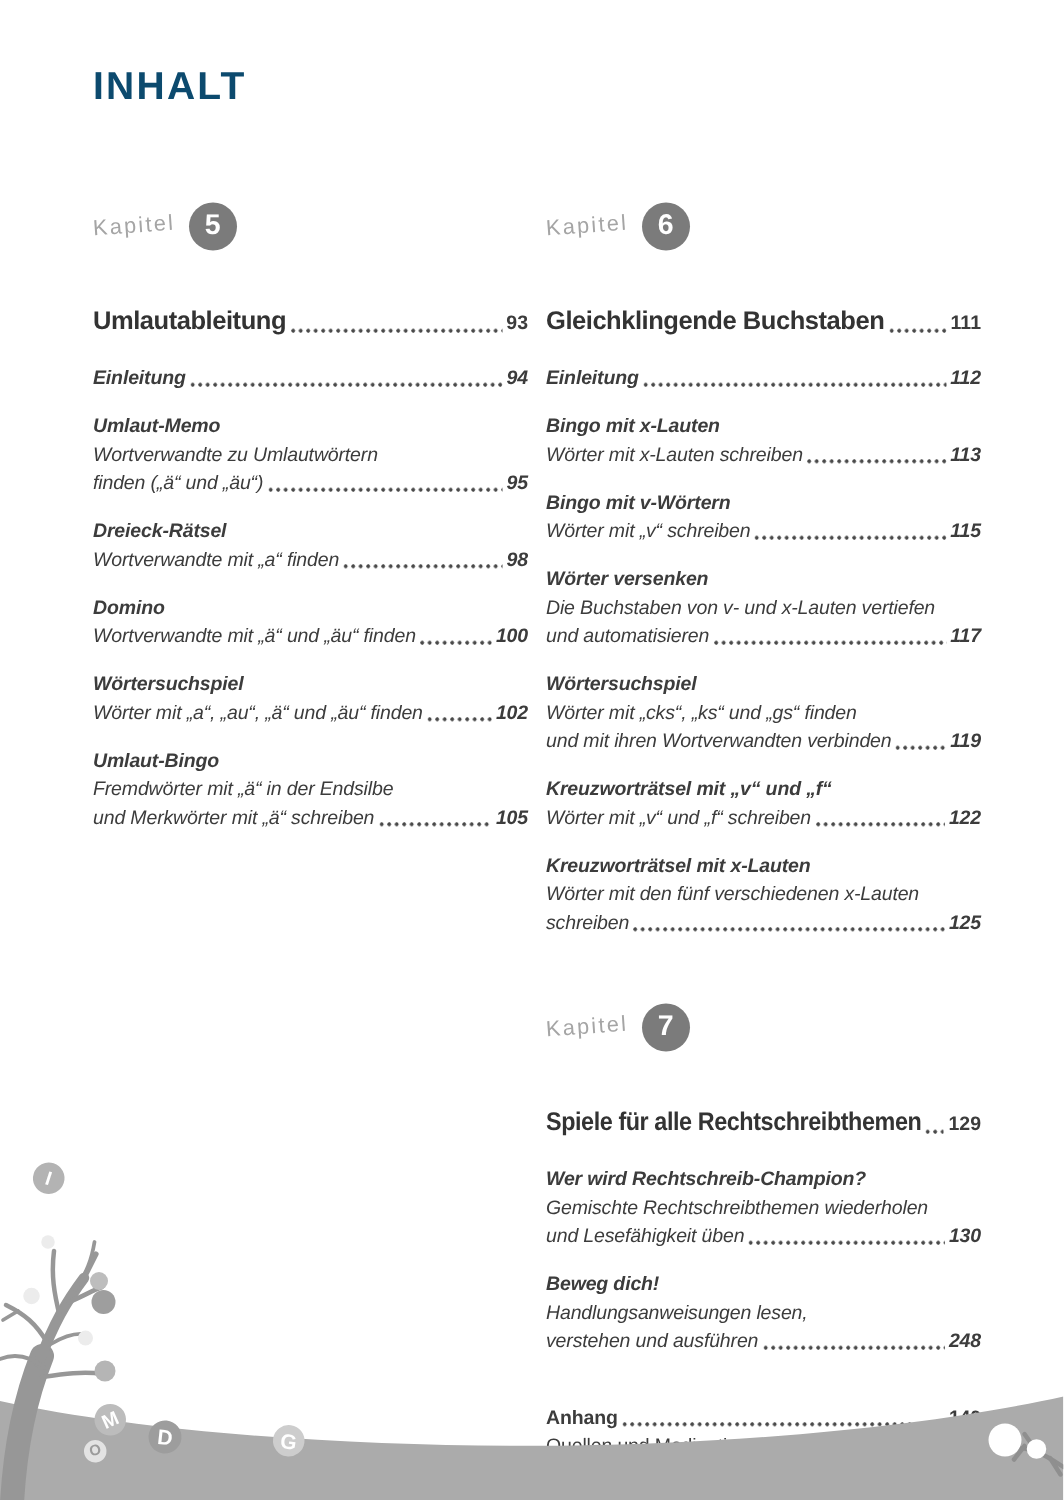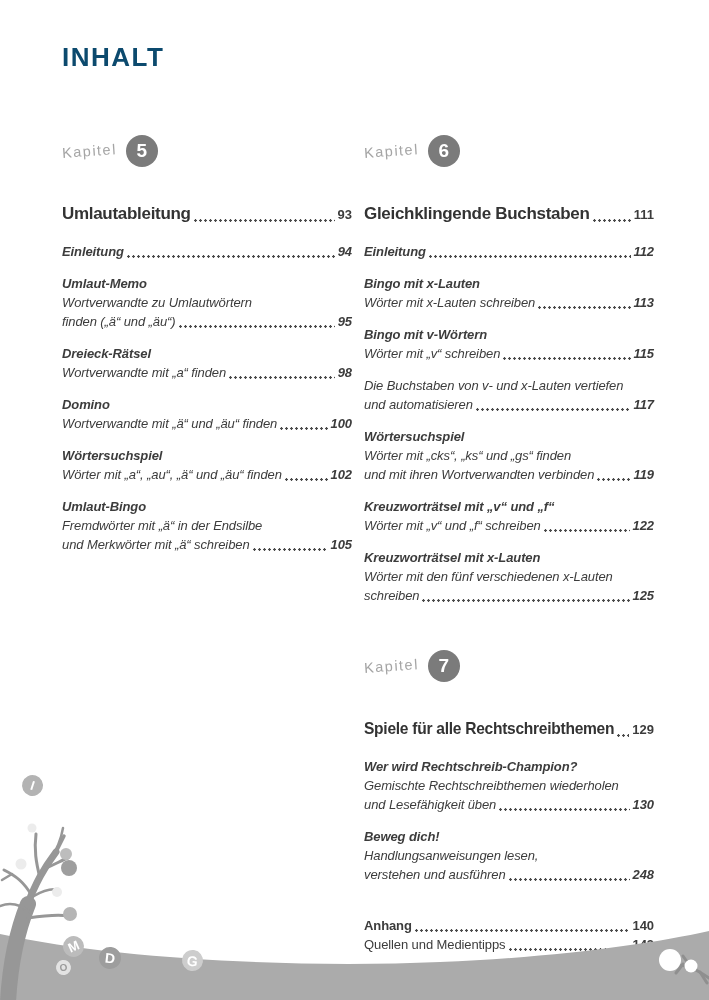--- a/index.html
+++ b/index.html
@@ -169,20 +169,23 @@
             <div class="line">
               <span class="label bold">Bingo mit v-Wörtern</span>
             </div>
             <div class="line">
               <span class="label">Wörter mit „v“ schreiben</span>
               <span class="dots"></span>
               <span class="page-num">115</span>
             </div>
           </div>
           <div class="entry">
+            <div class="line">
+              <span class="label bold">Wörter versenken</span>
+            </div>
             <div class="line">
               <span class="label">Die Buchstaben von v- und x-Lauten vertiefen</span>
             </div>
             <div class="line">
               <span class="label">und automatisieren</span>
               <span class="dots"></span>
               <span class="page-num">117</span>
             </div>
           </div>
           <div class="entry">

